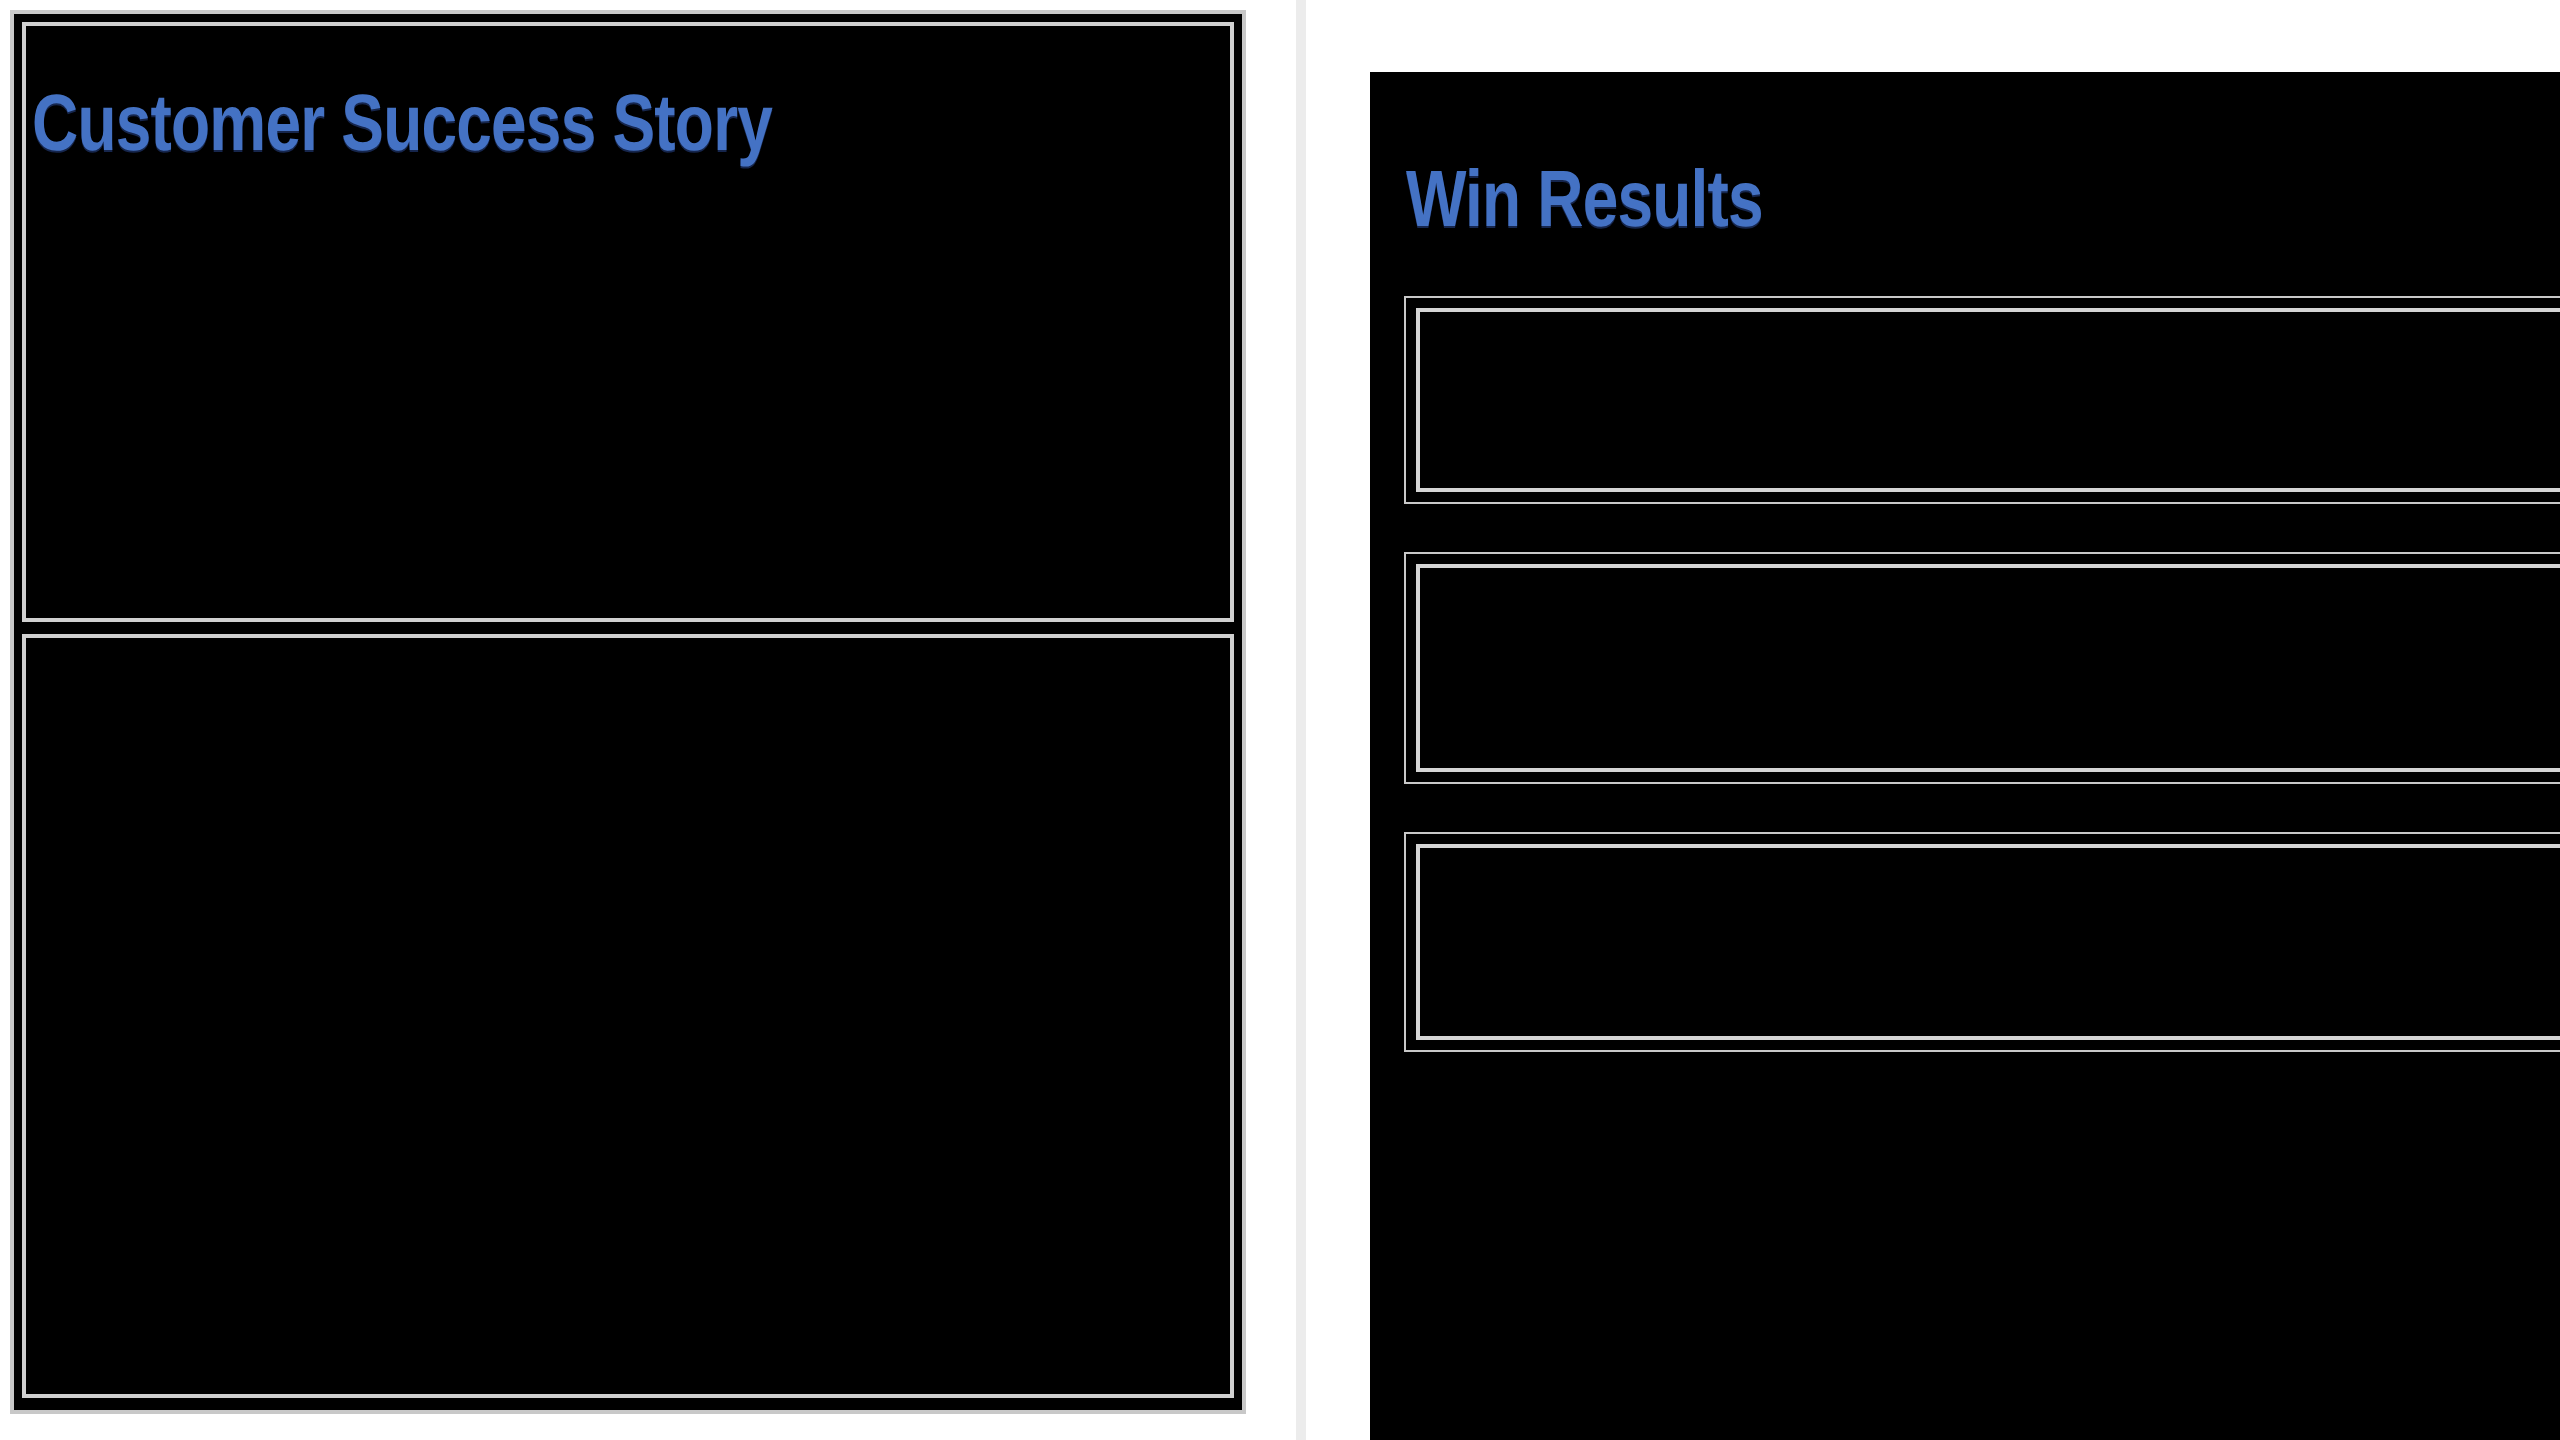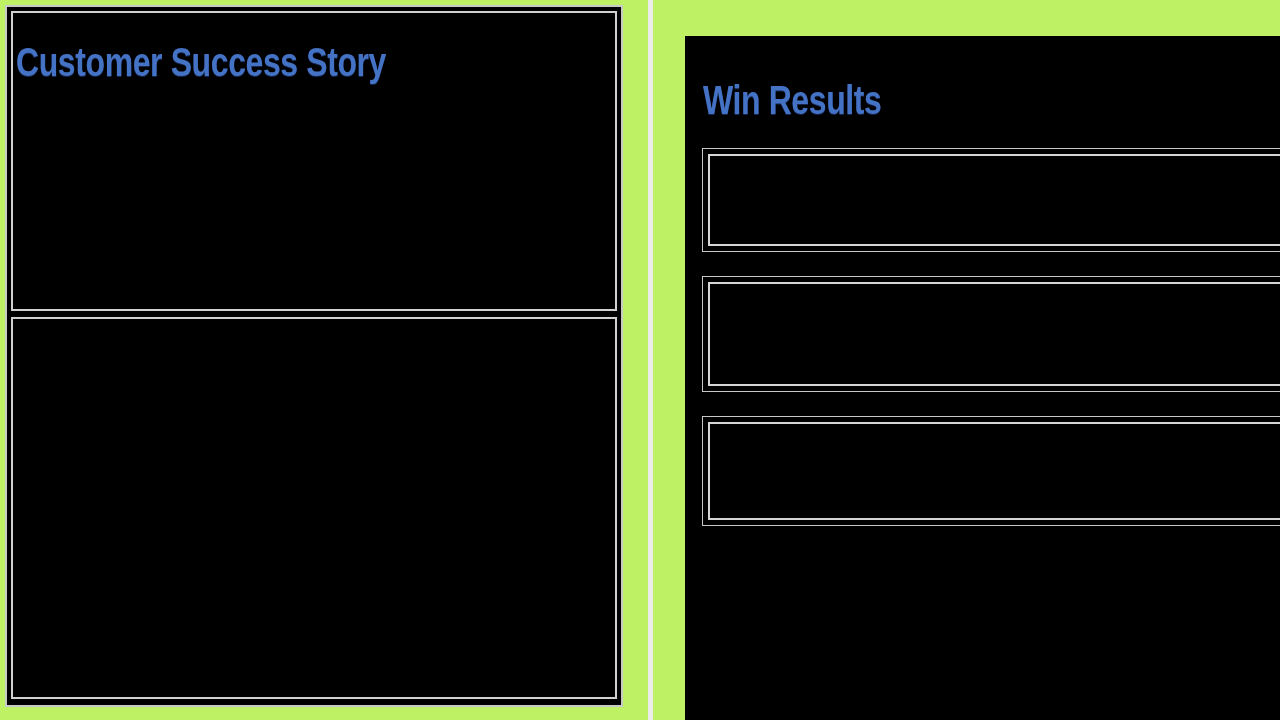--- a/index.html
+++ b/index.html
@@ -10,21 +10,21 @@
     height: 720px;
     background: #000000;
     overflow: hidden;
     font-family: "Liberation Sans", sans-serif;
   }
 
   #slide-root {
     position: relative;
     width: 1280px;
     height: 720px;
-    background: #bef264;
+    background: #ffffff;
   }
 
   
   .left-panel {
     position: absolute;
     left: 5px;
     top: 5px;
     width: 618px;
     height: 702px;
     border: 2px solid #c8c8c8;

